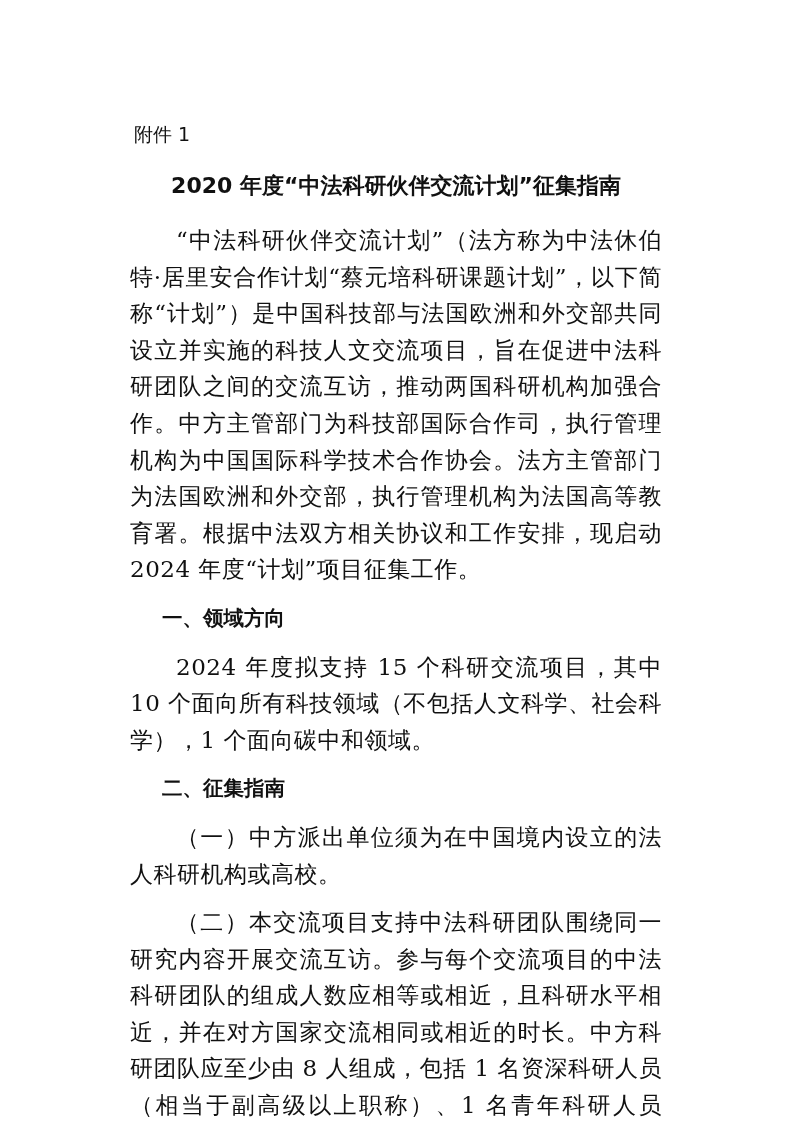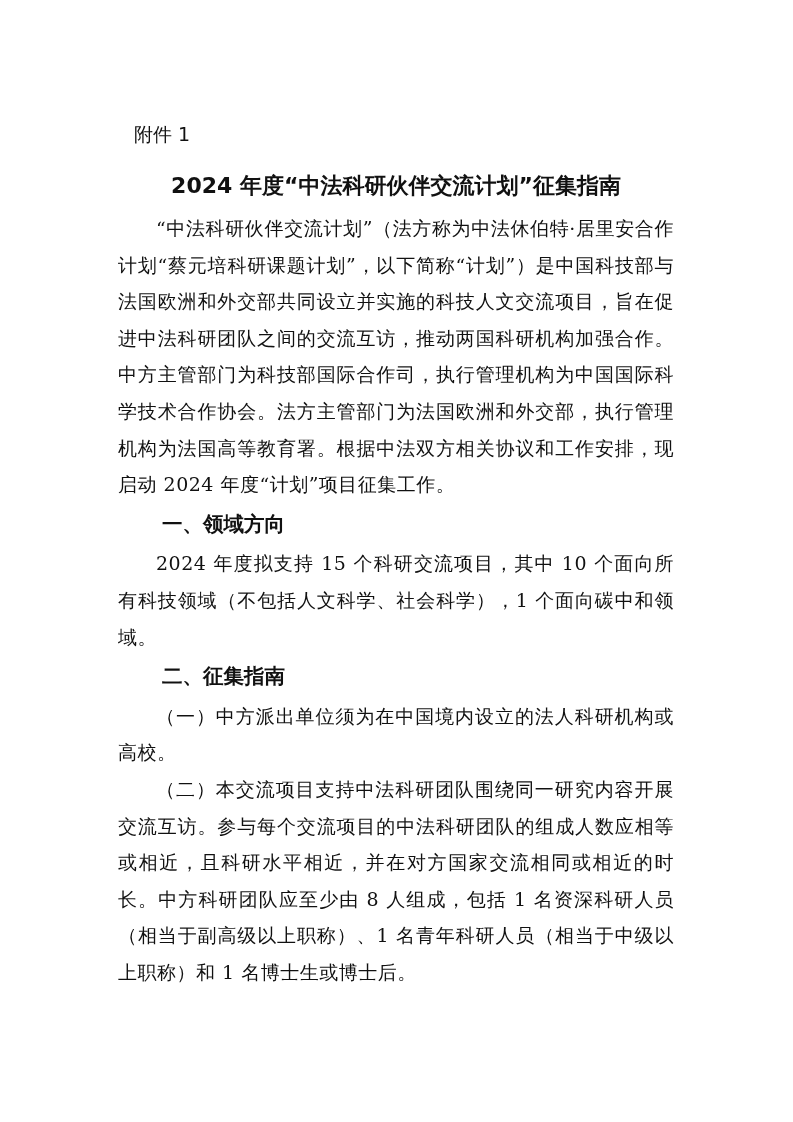--- a/index.html
+++ b/index.html
@@ -32,42 +32,42 @@
       font-weight: bold;
       font-size: 22px;
       line-height: 40px;
       text-align: center;
       margin: 0;
       height: 44px;
       letter-spacing: 0px;
     }
     .para {
       font-family: "DejaVu Serif", "Liberation Serif", serif;
-      font-size: 19px;
+      font-size: 23px;
       line-height: 36.6px;
-      margin: 0;
+      margin: 12px;
       text-align: justify;
       text-indent: 2em;
       letter-spacing: 0.5px;
     }
     .heading {
       font-family: "DejaVu Sans", "Liberation Sans", sans-serif;
       font-size: 20.5px;
       font-weight: bold;
       line-height: 36.6px;
       margin: 3px;
       text-indent: 2em;
     }
   </style>
 </head>
 <body>
 
 <div class="page">
   <p class="attachment">附件 1</p>
-  <h1 class="title">2024 年度“中法科研伙伴交流计划”征集指南</h1>
+  <h1 class="title">2020 年度“中法科研伙伴交流计划”征集指南</h1>
   <p class="para">“中法科研伙伴交流计划”（法方称为中法休伯特·居里安合作计划“蔡元培科研课题计划”，以下简称“计划”）是中国科技部与法国欧洲和外交部共同设立并实施的科技人文交流项目，旨在促进中法科研团队之间的交流互访，推动两国科研机构加强合作。中方主管部门为科技部国际合作司，执行管理机构为中国国际科学技术合作协会。法方主管部门为法国欧洲和外交部，执行管理机构为法国高等教育署。根据中法双方相关协议和工作安排，现启动 2024 年度“计划”项目征集工作。</p>
 
   <h2 class="heading">一、领域方向</h2>
   <p class="para">2024 年度拟支持 15 个科研交流项目，其中 10 个面向所有科技领域（不包括人文科学、社会科学），1 个面向碳中和领域。</p>
 
   <h2 class="heading">二、征集指南</h2>
   <p class="para">（一）中方派出单位须为在中国境内设立的法人科研机构或高校。</p>
   <p class="para">（二）本交流项目支持中法科研团队围绕同一研究内容开展交流互访。参与每个交流项目的中法科研团队的组成人数应相等或相近，且科研水平相近，并在对方国家交流相同或相近的时长。中方科研团队应至少由 8 人组成，包括 1 名资深科研人员（相当于副高级以上职称）、1 名青年科研人员（相当于中级以上职称）和 1 名博士生或博士后。</p>
 </div>
 

